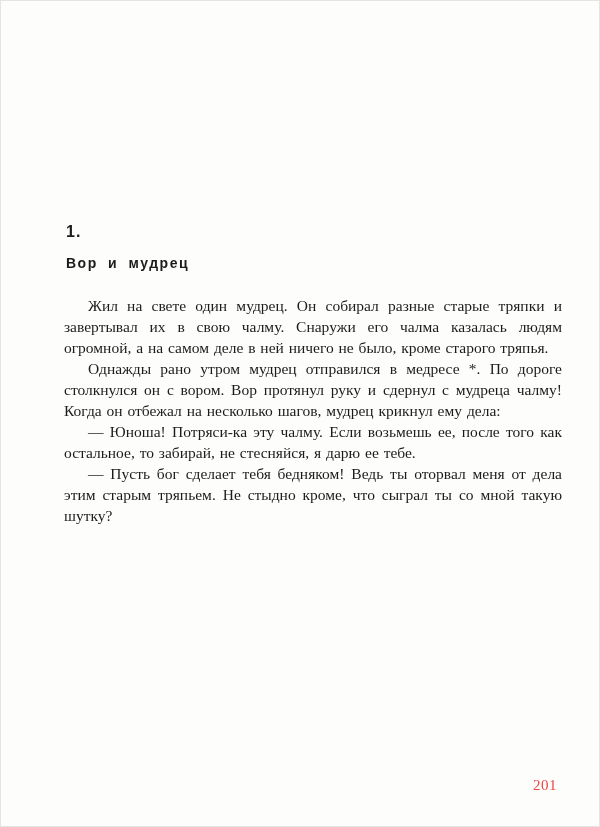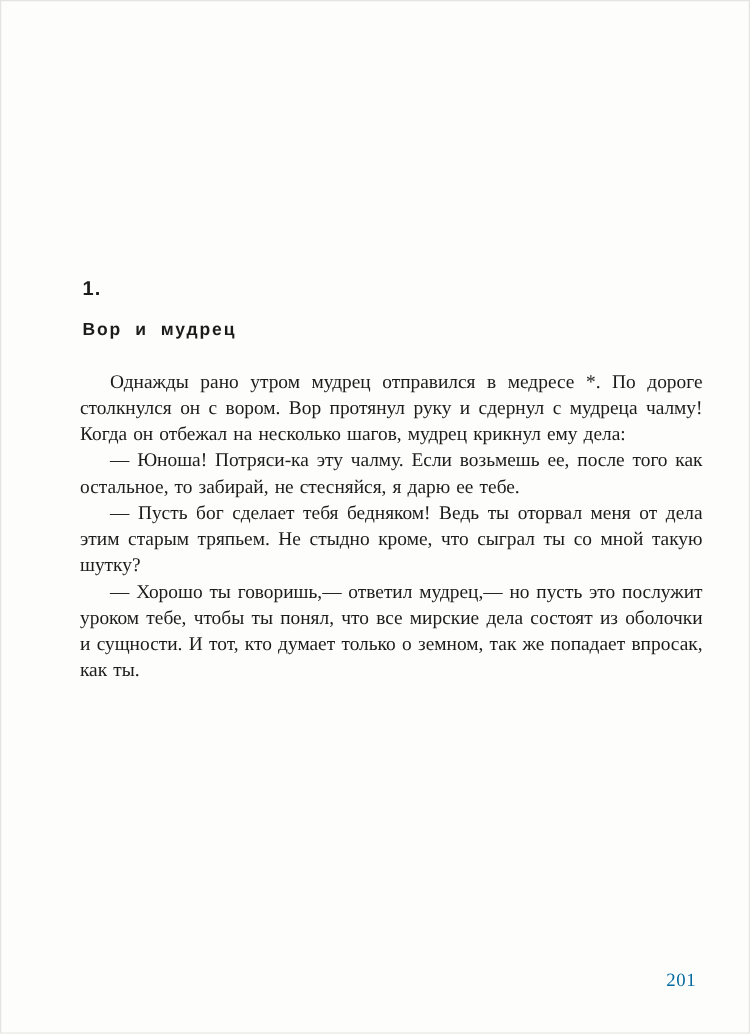--- a/index.html
+++ b/index.html
@@ -48,31 +48,31 @@
     font-size: 15.5px;
     line-height: 21px;
     word-spacing: 1px;
   }
   .page-number {
     position: absolute;
     right: 42px;
     bottom: 32px;
     font-size: 15px;
     letter-spacing: 0.5px;
-    color: #0369a1;
+    color: #ef4444;
   }
 </style>
 </head>
 <body>
 
 <div class="page">
   <div class="content">
     <div class="section-number">1.</div>
     <h1 class="title">Вор и мудрец</h1>
     <div class="body-text">
+      <p>Жил на свете один мудрец. Он собирал разные старые тряпки и завертывал их в свою чалму. Снаружи его чалма казалась людям огромной, а на самом деле в ней ничего не было, кроме старого тряпья.</p>
       <p>Однажды рано утром мудрец отправился в медресе *. По дороге столкнулся он с вором. Вор протянул руку и сдернул с мудреца чалму! Когда он отбежал на несколько шагов, мудрец крикнул ему дела:</p>
       <p>— Юноша! Потряси-ка эту чалму. Если возьмешь ее, после того как остальное, то забирай, не стесняйся, я дарю ее тебе.</p>
       <p>— Пусть бог сделает тебя бедняком! Ведь ты оторвал меня от дела этим старым тряпьем. Не стыдно кроме, что сыграл ты со мной такую шутку?</p>
-      <p>— Хорошо ты говоришь,— ответил мудрец,— но пусть это послужит уроком тебе, чтобы ты понял, что все мирские дела состоят из оболочки и сущности. И тот, кто думает только о земном, так же попадает впросак, как ты.</p>
     </div>
   </div>
   <div class="page-number">201</div>
 </div>
 
 </body></html>

